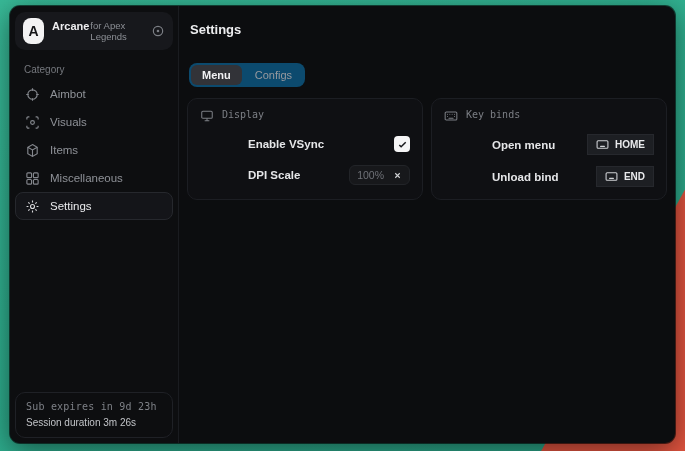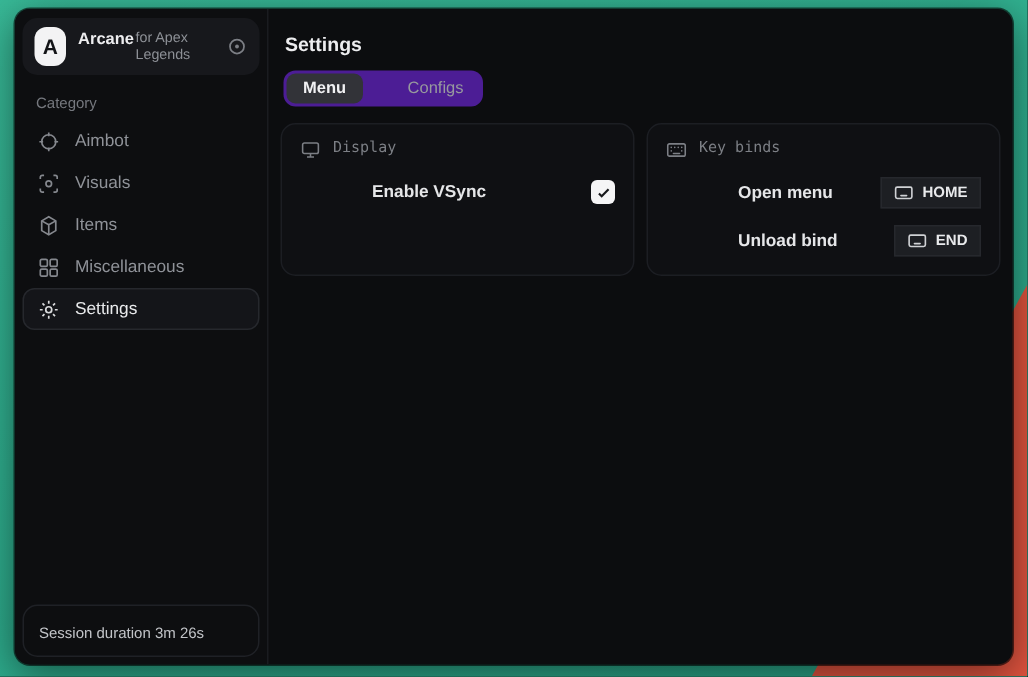--- a/index.html
+++ b/index.html
@@ -45,22 +45,22 @@
   .footer-card { margin-top:auto; border:1px solid #1f2126; border-radius:10px;
         padding:8px 10px 9px 10px; }
   .footer-expires { font-family:"DejaVu Sans Mono", monospace; font-size:10px;
         color:#7e8187; letter-spacing:.2px; }
   .footer-session { font-size:10px; color:#c2c4c8; margin-top:5px; }
 
   
   .main { flex:1; padding:12px 8px 0 8px; display:flex; flex-direction:column; }
   .page-title { font-size:13px; font-weight:700; color:#ededef; margin:4px 0 10px 3px; }
 
-  .tabs { display:inline-flex; align-self:flex-start; background:#4c1d95;
-        border-radius:8px; padding:2px; gap:19px; margin-left:2px; }
+  .tabs { display:inline-flex; align-self:flex-start; background:#0c4a6e;
+        border-radius:8px; padding:2px; gap:2px; margin-left:2px;margin-top:16px; }
   .tab { border:none; background:transparent; color:#97999e; font-size:11px;
         padding:4px 11px; border-radius:6px; cursor:pointer;
         font-family:"Liberation Sans", sans-serif; }
   .tab.active { background:#323338; color:#f1f1f3; font-weight:700; }
 
   .cards { display:flex; gap:8px; margin-top:11px; }
   .card { flex:1; background:#0f1013; border:1px solid #1c1e23; border-radius:10px;
         padding:10px 12px 12px 12px; }
   .card-header { display:flex; align-items:flex-start; gap:8px; color:#7c7f85;
         font-family:"DejaVu Sans Mono", monospace; font-size:10px; }
@@ -164,20 +164,21 @@
               <circle cx="12" cy="12" r="3.2"></circle>
               <path d="M12 2.5v3M12 18.5v3M2.5 12h3M18.5 12h3M5.3 5.3l2.1 2.1M16.6 16.6l2.1 2.1M18.7 5.3l-2.1 2.1M7.4 16.6l-2.1 2.1"></path>
             </svg>
           </span>
           <span>Settings</span>
         </button>
 
       </nav>
 
       <div class="footer-card">
+        <div class="footer-expires">Sub expires in 9d 23h</div>
         <div class="footer-session">Session duration 3m 26s</div>
       </div>
 
     </aside>
 
     <main class="main">
 
       <h1 class="page-title">Settings</h1>
 
       <div class="tabs">
@@ -200,20 +201,31 @@
 
           <div class="row">
             <span class="row-label">Enable VSync</span>
             <span class="checkbox">
               <svg width="11" height="11" viewBox="0 0 24 24" fill="none" stroke="currentColor" stroke-width="3.2">
                 <path d="M5 13l4 4L19 7"></path>
               </svg>
             </span>
           </div>
 
+          <div class="row">
+            <span class="row-label">DPI Scale</span>
+            <span class="dpi-input">
+              <span class="dpi-value">100%</span>
+              <span class="dpi-clear">
+                <svg width="9" height="9" viewBox="0 0 24 24" fill="none" stroke="currentColor" stroke-width="3">
+                  <path d="M6 6l12 12M18 6L6 18"></path>
+                </svg>
+              </span>
+            </span>
+          </div>
         </section>
 
         <section class="card">
           <div class="card-header">
             <span class="icon">
               <svg width="14" height="14" viewBox="0 0 24 24" fill="none" stroke="currentColor" stroke-width="1.8" stroke-linecap="round">
                 <rect x="2" y="5" width="20" height="14" rx="2"></rect>
                 <path d="M6 9h.01M10 9h.01M14 9h.01M18 9h.01M6 13h.01M18 13h.01M8.5 16h7"></path>
               </svg>
             </span>

